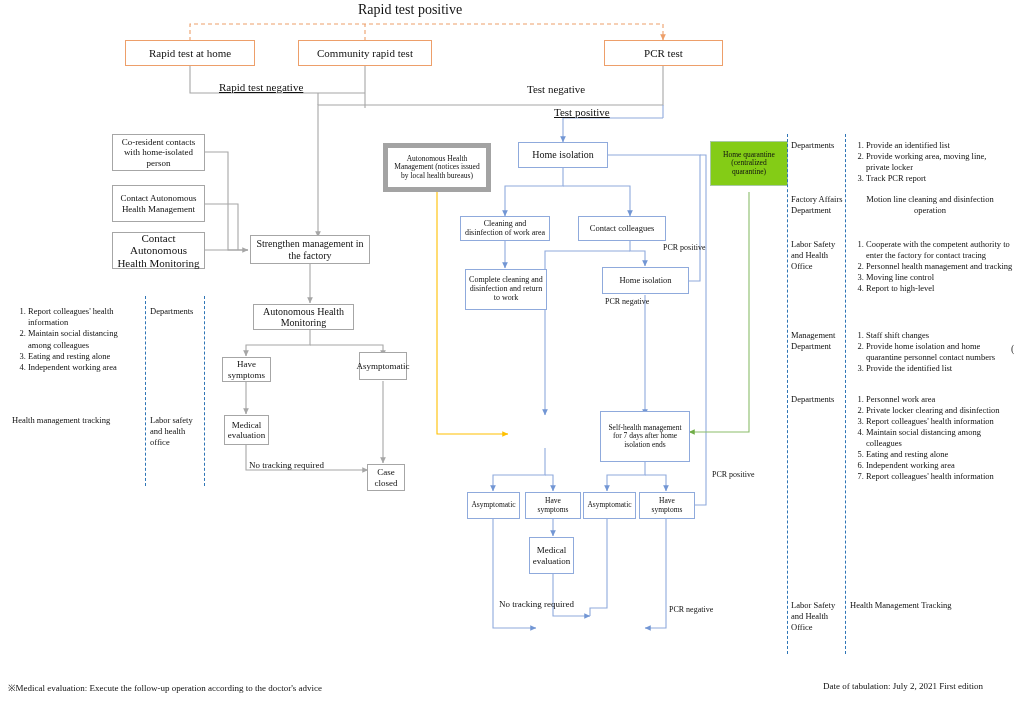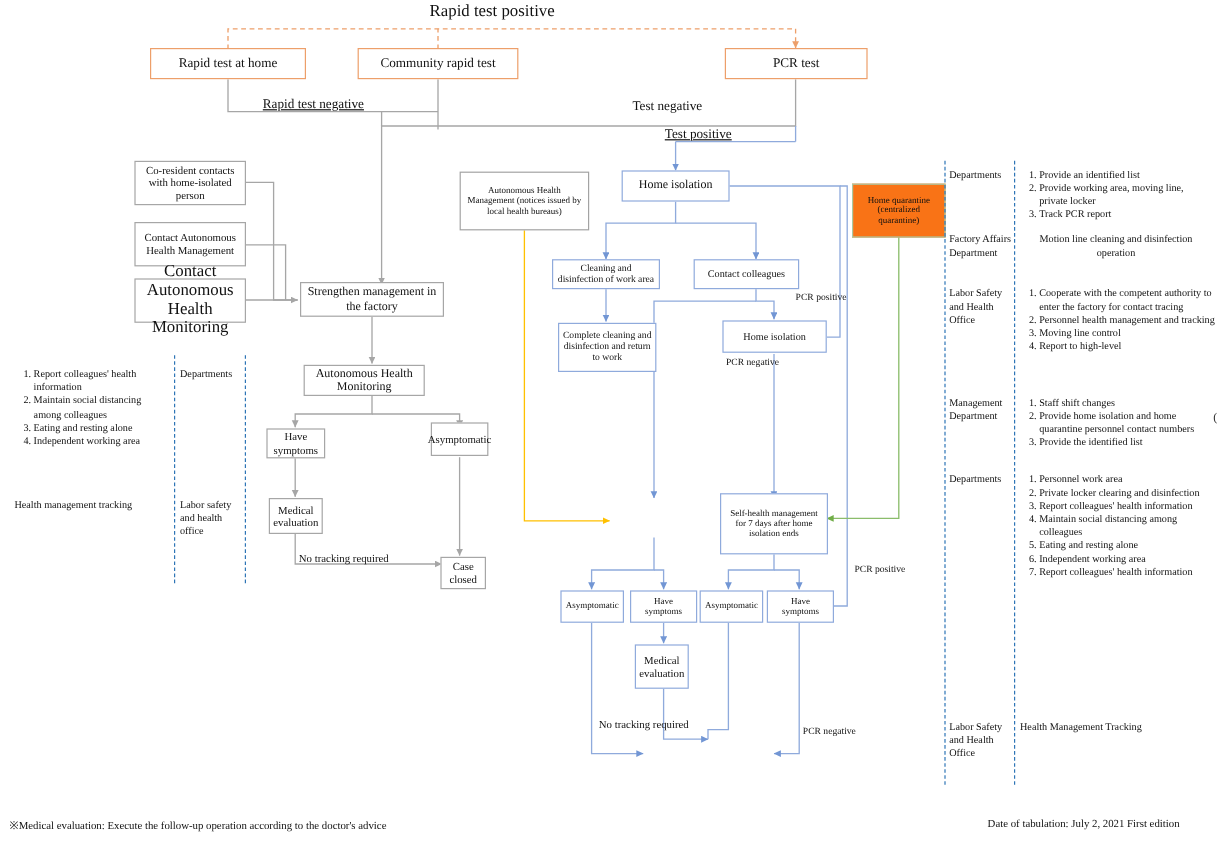--- a/index.html
+++ b/index.html
@@ -2,22 +2,22 @@
 <html><head>
 <meta charset="utf-8">
 <style>
   html,body{margin:0;padding:0;background:#fff;}
   body{font-family:"Liberation Serif",serif;color:#111;}
   #canvas{position:relative;width:1017px;height:701px;overflow:hidden;background:#fff;}
   .node{position:absolute;box-sizing:border-box;display:flex;align-items:center;justify-content:center;text-align:center;padding:2px 3px;line-height:1.12;}
   .n-gray{border:1px solid #a6a6a6;background:#fff;}
   .n-blue{border:1px solid #8faadc;background:#fff;}
   .n-orange{border:1px solid #ed9f6a;background:#fff;}
-  .n-yellow{border:1px solid #a3a3a3;background:#fff;}
-  .n-green{border:1px solid #a9c9a4;background:#f97316;margin-top:12px;}
+  .n-yellow{border:5px solid #a3a3a3;background:#fff;}
+  .n-green{border:1px solid #a9c9a4;background:#84cc16;}
   .lbl{position:absolute;white-space:nowrap;}
   .lst{position:absolute;}
   .lst ol{margin:0;padding-left:16px;}
   .lst ol li{margin:0;padding:0;}
   .dashv{position:absolute;width:0;border-left:1px dashed #2e75b6;}
   svg.wires{position:absolute;left:0;top:0;width:1017px;height:701px;overflow:visible;pointer-events:none;}
   .ttl{position:absolute;white-space:nowrap;}
 </style>
 </head>
 <body>
@@ -116,21 +116,21 @@
   <div class="node n-orange" style="left:125px;top:40px;width:130px;height:26px;font-size:11px;">Rapid test at home</div>
   <div class="node n-orange" style="left:298px;top:40px;width:134px;height:26px;font-size:11px;">Community rapid test</div>
   <div class="node n-orange" style="left:604px;top:40px;width:119px;height:26px;font-size:11px;">PCR test</div>
 
   <div class="lbl" style="left:219px;top:81px;font-size:11px;text-decoration:underline;">Rapid test negative</div>
   <div class="lbl" style="left:527px;top:83px;font-size:11px;">Test negative</div>
   <div class="lbl" style="left:554px;top:106px;font-size:11px;text-decoration:underline;">Test positive</div>
 
   <div class="node n-gray" style="left:112px;top:134px;width:93px;height:37px;font-size:9px;">Co-resident contacts with home-isolated person</div>
   <div class="node n-gray" style="left:112px;top:185px;width:93px;height:37px;font-size:9px;">Contact Autonomous Health Management</div>
-  <div class="node n-gray" style="left:112px;top:232px;width:93px;height:37px;font-size:14px;">Contact Autonomous Health Monitoring</div>
+  <div class="node n-gray" style="left:112px;top:232px;width:93px;height:37px;font-size:11px;">Contact Autonomous Health Monitoring</div>
 
   <div class="node n-gray" style="left:250px;top:235px;width:120px;height:29px;font-size:10px;">Strengthen management in the factory</div>
 
   <div class="node n-gray" style="left:253px;top:304px;width:101px;height:26px;font-size:10px;">Autonomous Health Monitoring</div>
 
   <div class="node n-gray" style="left:222px;top:357px;width:49px;height:25px;font-size:9px;">Have symptoms</div>
   <div class="node n-gray" style="left:359px;top:352px;width:48px;height:28px;font-size:9px;">Asymptomatic</div>
   <div class="node n-gray" style="left:224px;top:415px;width:45px;height:30px;font-size:9px;">Medical evaluation</div>
   <div class="node n-gray" style="left:367px;top:464px;width:38px;height:27px;font-size:9px;">Case closed</div>
 

